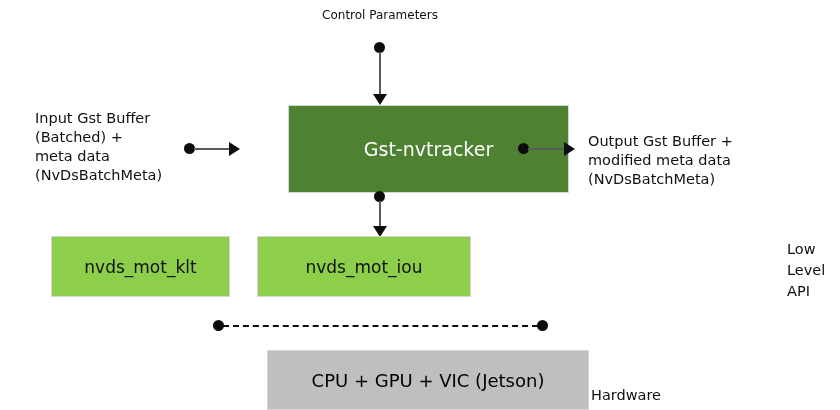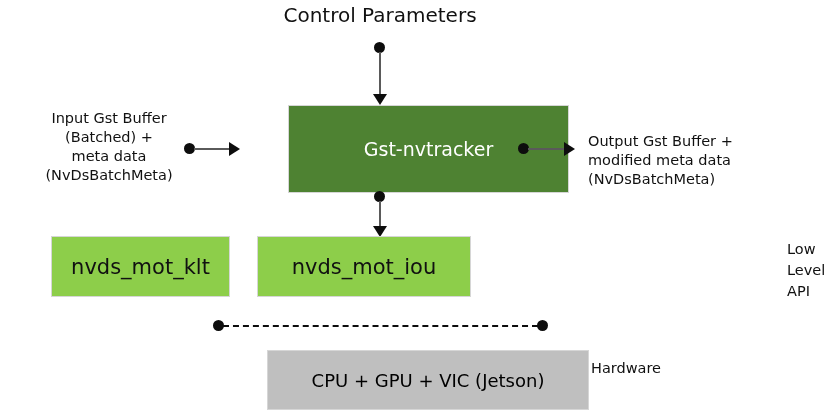--- a/index.html
+++ b/index.html
@@ -20,44 +20,44 @@
   .abs { position: absolute; }
 
   
   .label {
     color: #111111;
     font-size: 14.5px;
     line-height: 19px;
     white-space: pre-line;
   }
   .label-title {
-    font-size: 20px;
+    font-size: 12px;
   }
-  .label-right { text-align: center; }
+  .label-right { text-align: left; }
   .label-left  { text-align: left; }
   .label-center{ text-align: center; }
 
   
   .box {
     box-sizing: border-box;
     display: flex;
     align-items: center;
     justify-content: center;
     border: 1px solid #d6d6d6;
     margin-left: 48px;
   }
   .box-main {
     background: #4E8232;
     color: #ffffff;
     font-size: 19px;
   }
   .box-ll {
     background: #8DCE4A;
     color: #111111;
-    font-size: 21px;
+    font-size: 17px;
   }
   .box-hw {
     background: #BFBFBF;
     color: #000000;
     font-size: 18px;
   }
 
   
   .dot {
     width: 11px;
@@ -141,15 +141,15 @@
 API</div>
 
   <div class="abs dot" style="left:213px; top:320px;"></div>
   <div class="abs dashed" style="left:223px; top:324.5px; width:315px;"></div>
   <div class="abs dot" style="left:537px; top:320px;"></div>
 
   <div class="abs box box-hw" style="left:219px; top:350px; width:322px; height:60px;">
     <span>CPU + GPU + VIC (Jetson)</span>
   </div>
 
-  <div class="abs label label-left" style="left:591px; top:359px; width:110px;">Hardware</div>
+  <div class="abs label label-left" style="left:591px; top:386px; width:110px;">Hardware</div>
 
 </div>
 
 </body></html>

